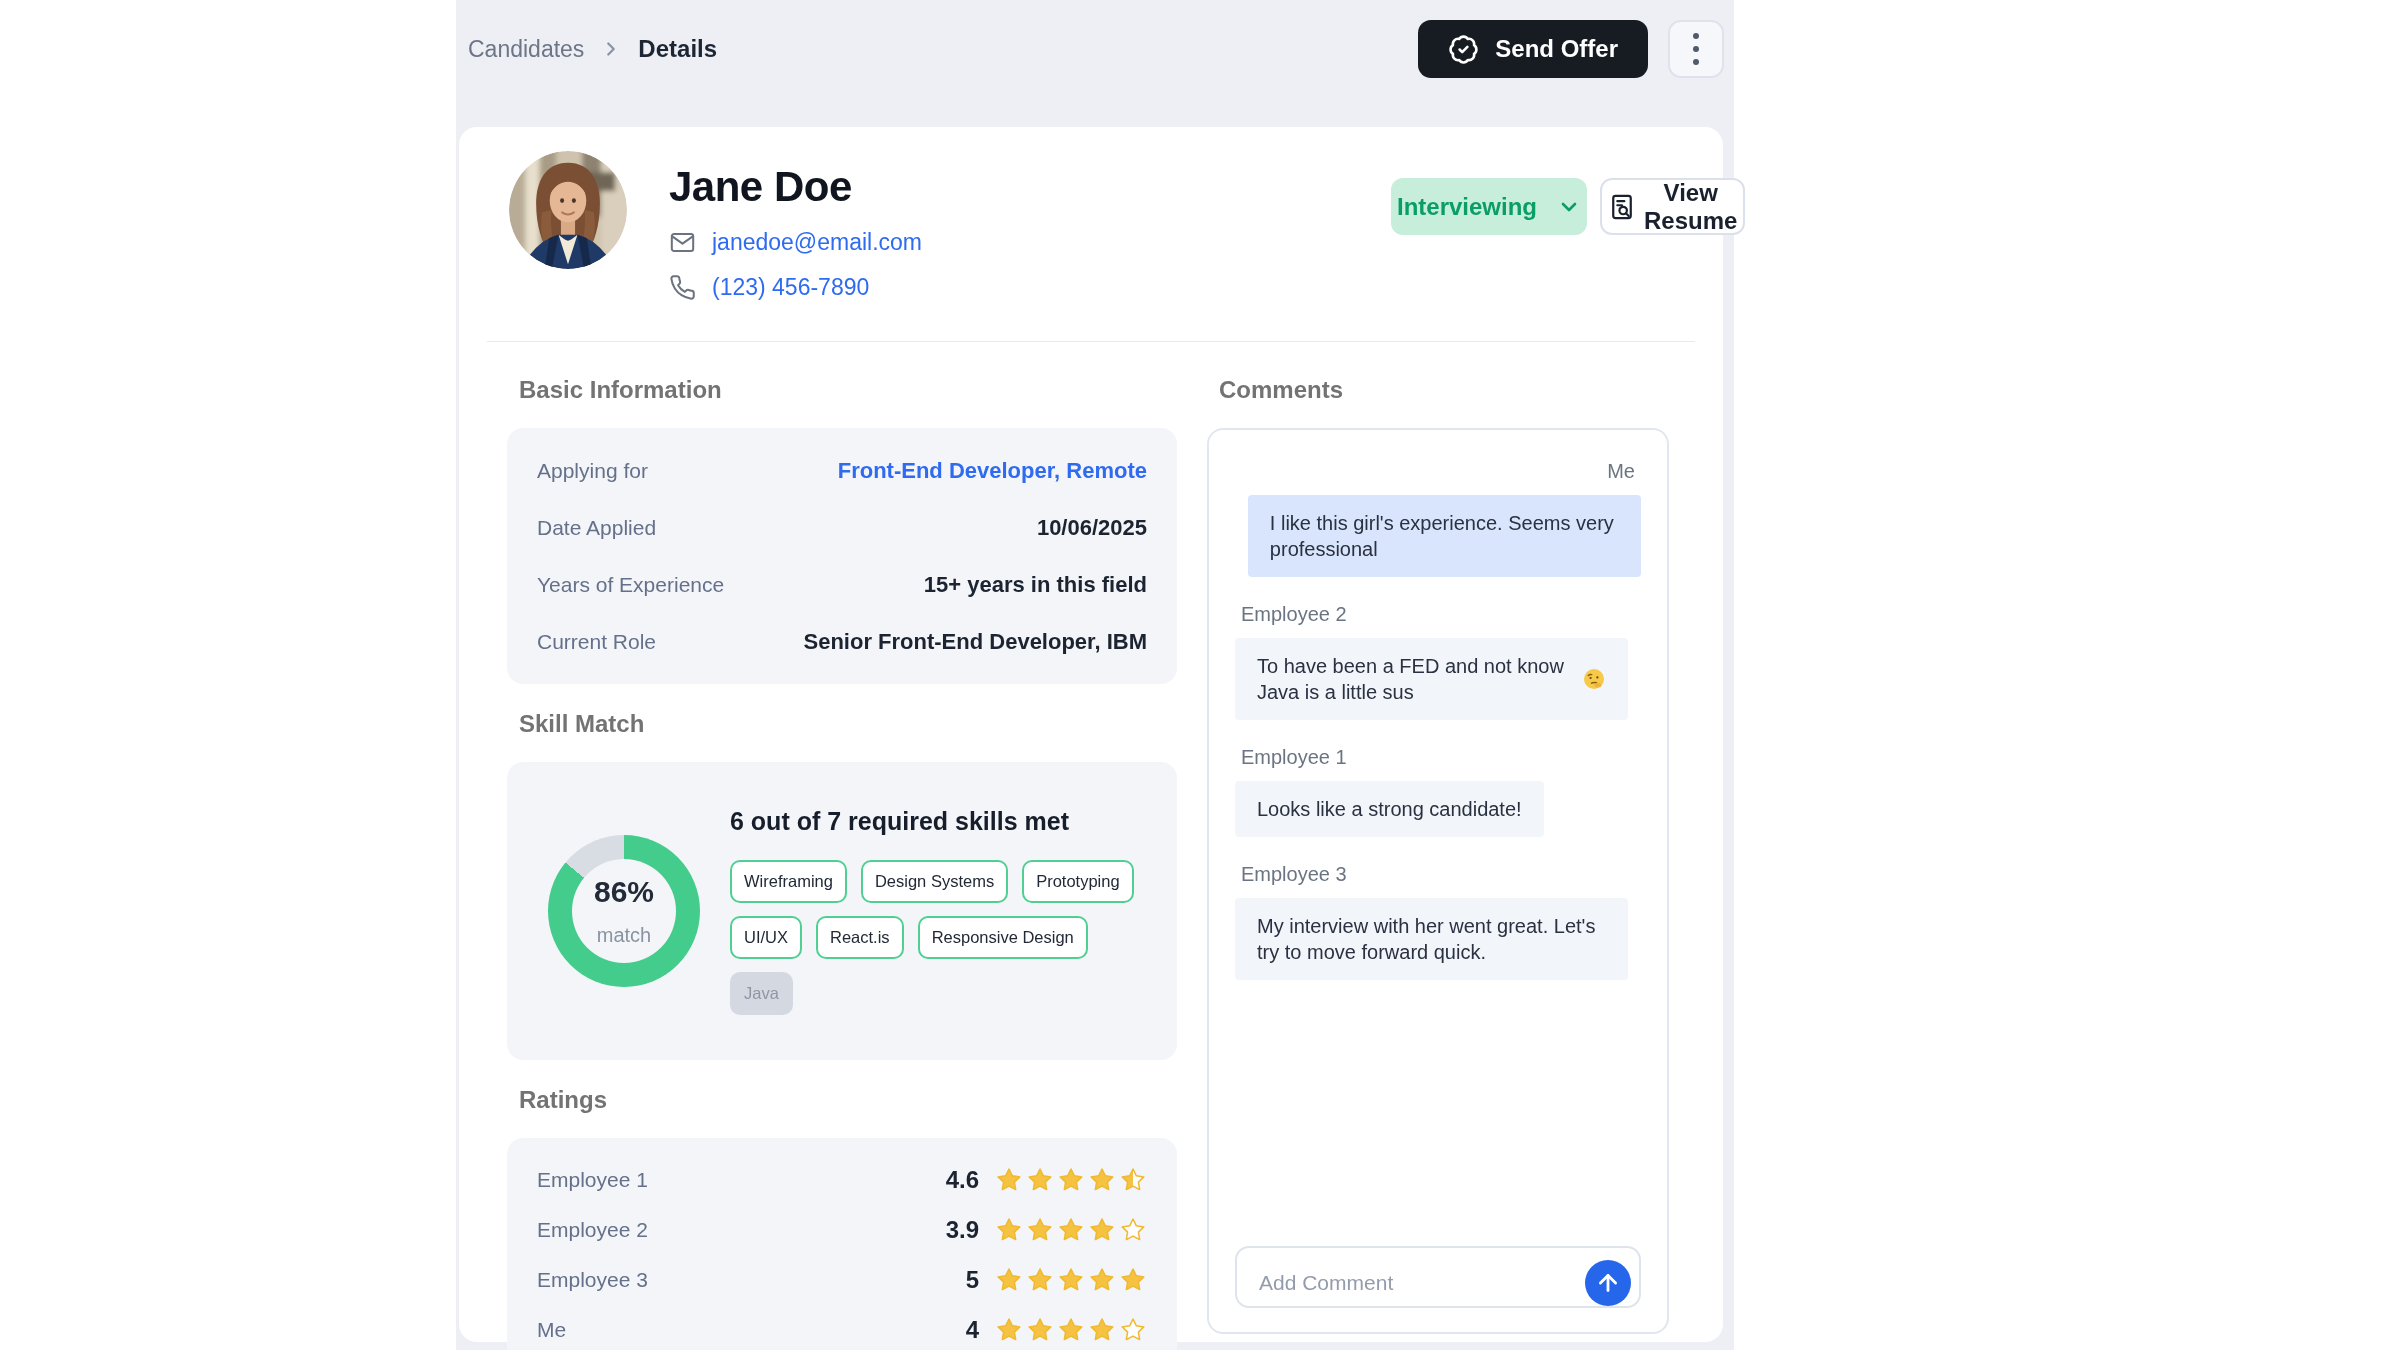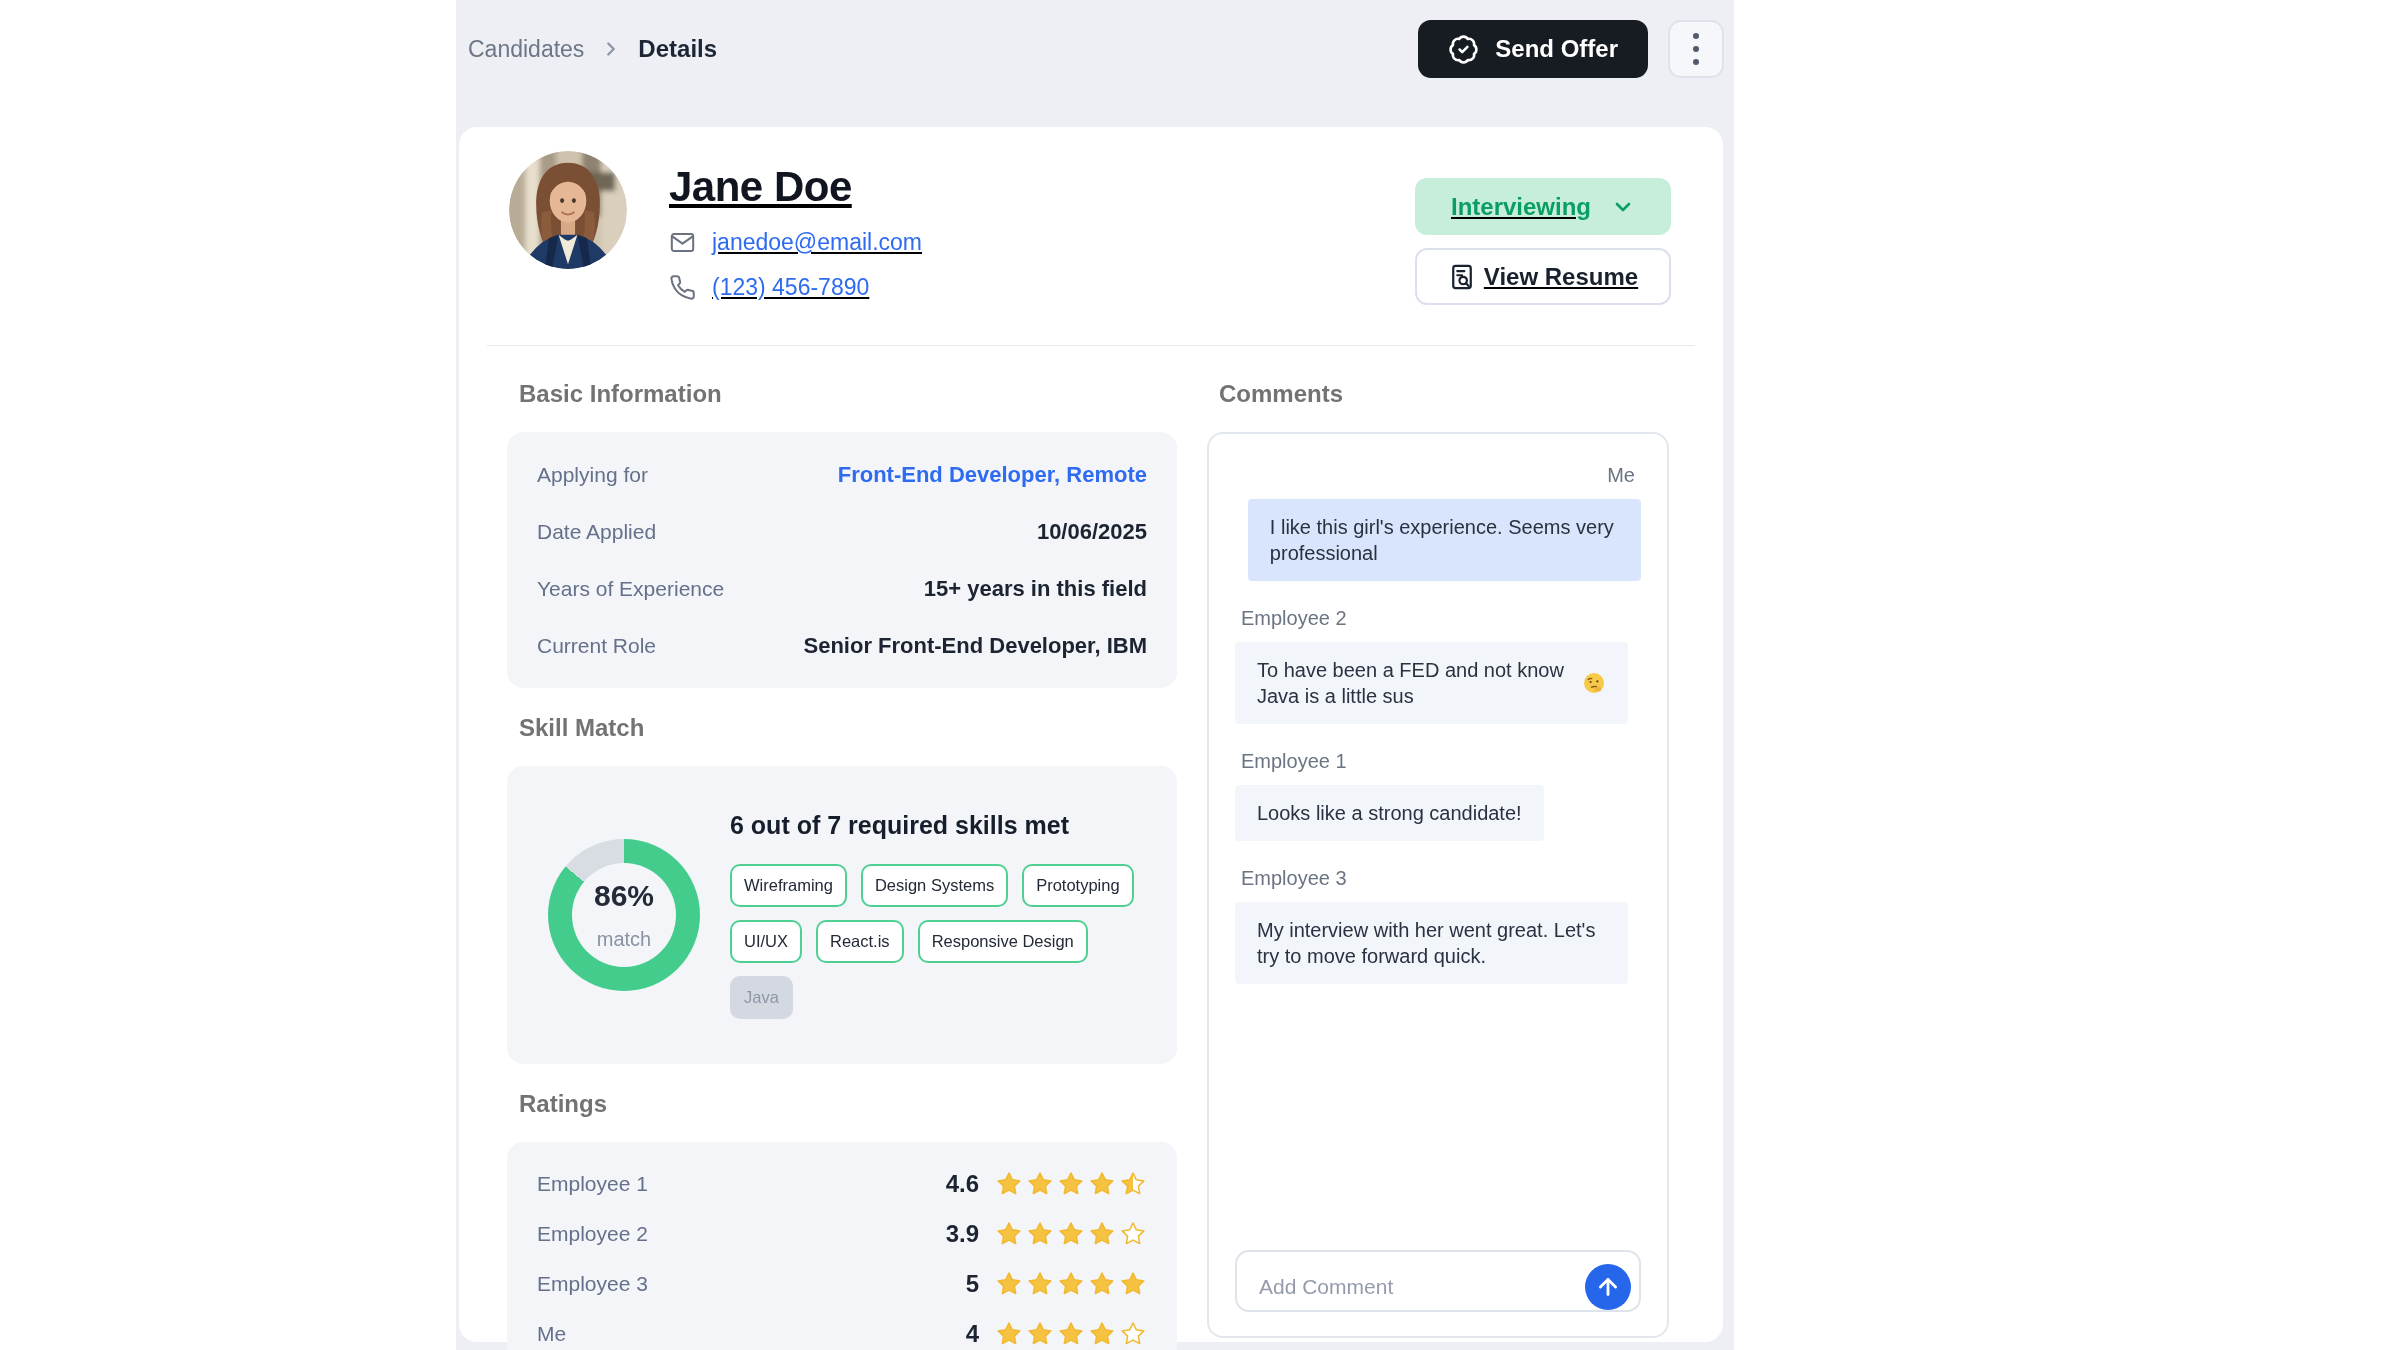--- a/index.html
+++ b/index.html
@@ -19,28 +19,28 @@
   .header-actions{display:flex;align-items:center;gap:20px;}
   .send-offer{height:58px;padding:4px 30px;background:#171c23;color:#fff;border:none;border-radius:13px;
     font-size:24px;font-weight:700;display:flex;align-items:center;gap:16px;cursor:pointer;font-family:inherit;}
   .kebab{width:56px;height:58px;background:#f5f7fb;border:2px solid #dde2ec;border-radius:13px;
     display:flex;flex-direction:column;align-items:center;justify-content:center;gap:7px;cursor:pointer;box-sizing:border-box;}
   .kebab i{width:6px;height:6px;border-radius:50%;background:#4f5a6b;}
 
   
   .main-card{position:absolute;left:3px;right:11px;top:127px;bottom:8px;background:#fff;border-radius:18px;}
 
-  .profile{display:flex;align-items:flex-start;padding:24px 52px 0 50px;text-decoration:underline;}
+  .profile{display:flex;align-items:flex-start;padding:24px 76px 0 50px;}
   .avatar{width:118px;height:118px;border-radius:50%;overflow:hidden;flex:none;}
   .avatar svg{display:block;width:100%;height:100%;}
   .profile-info{margin-left:42px;flex:1;}
   .profile-name{margin:12px 0 0;font-size:42px;font-weight:700;color:#10151f;letter-spacing:-0.5px;}
   .contact-row{display:flex;align-items:center;gap:16px;margin-top:18px;font-size:23px;color:#2e6bf0;}
   .contact-row .link{cursor:pointer;}
-  .profile-actions{display:flex;flex-direction:column;gap:13px;width:256px;margin-top:27px;flex:none;}
+  .profile-actions{display:flex;flex-direction:row;gap:13px;width:256px;margin-top:27px;flex:none;}
   .status-pill{height:57px;background:#c6eeda;color:#0a9e65;border:none;border-radius:12px;font-size:24px;
     font-weight:700;display:flex;align-items:center;justify-content:center;gap:20px;cursor:pointer;font-family:inherit;}
   .view-resume{height:57px;background:#fff;border:2px solid #dbe0ea;border-radius:12px;font-size:24px;font-weight:700;
     color:#1a212e;display:flex;align-items:center;justify-content:center;gap:8px;cursor:pointer;box-sizing:border-box;font-family:inherit;}
   .divider{height:1px;background:#e7eaf0;margin:40px 28px 0;}
 
   
   .columns{display:flex;gap:30px;padding:34px 54px 0 48px;box-sizing:border-box;}
   .col-left{width:670px;flex:none;}
   .col-right{flex:1;min-width:0;}

